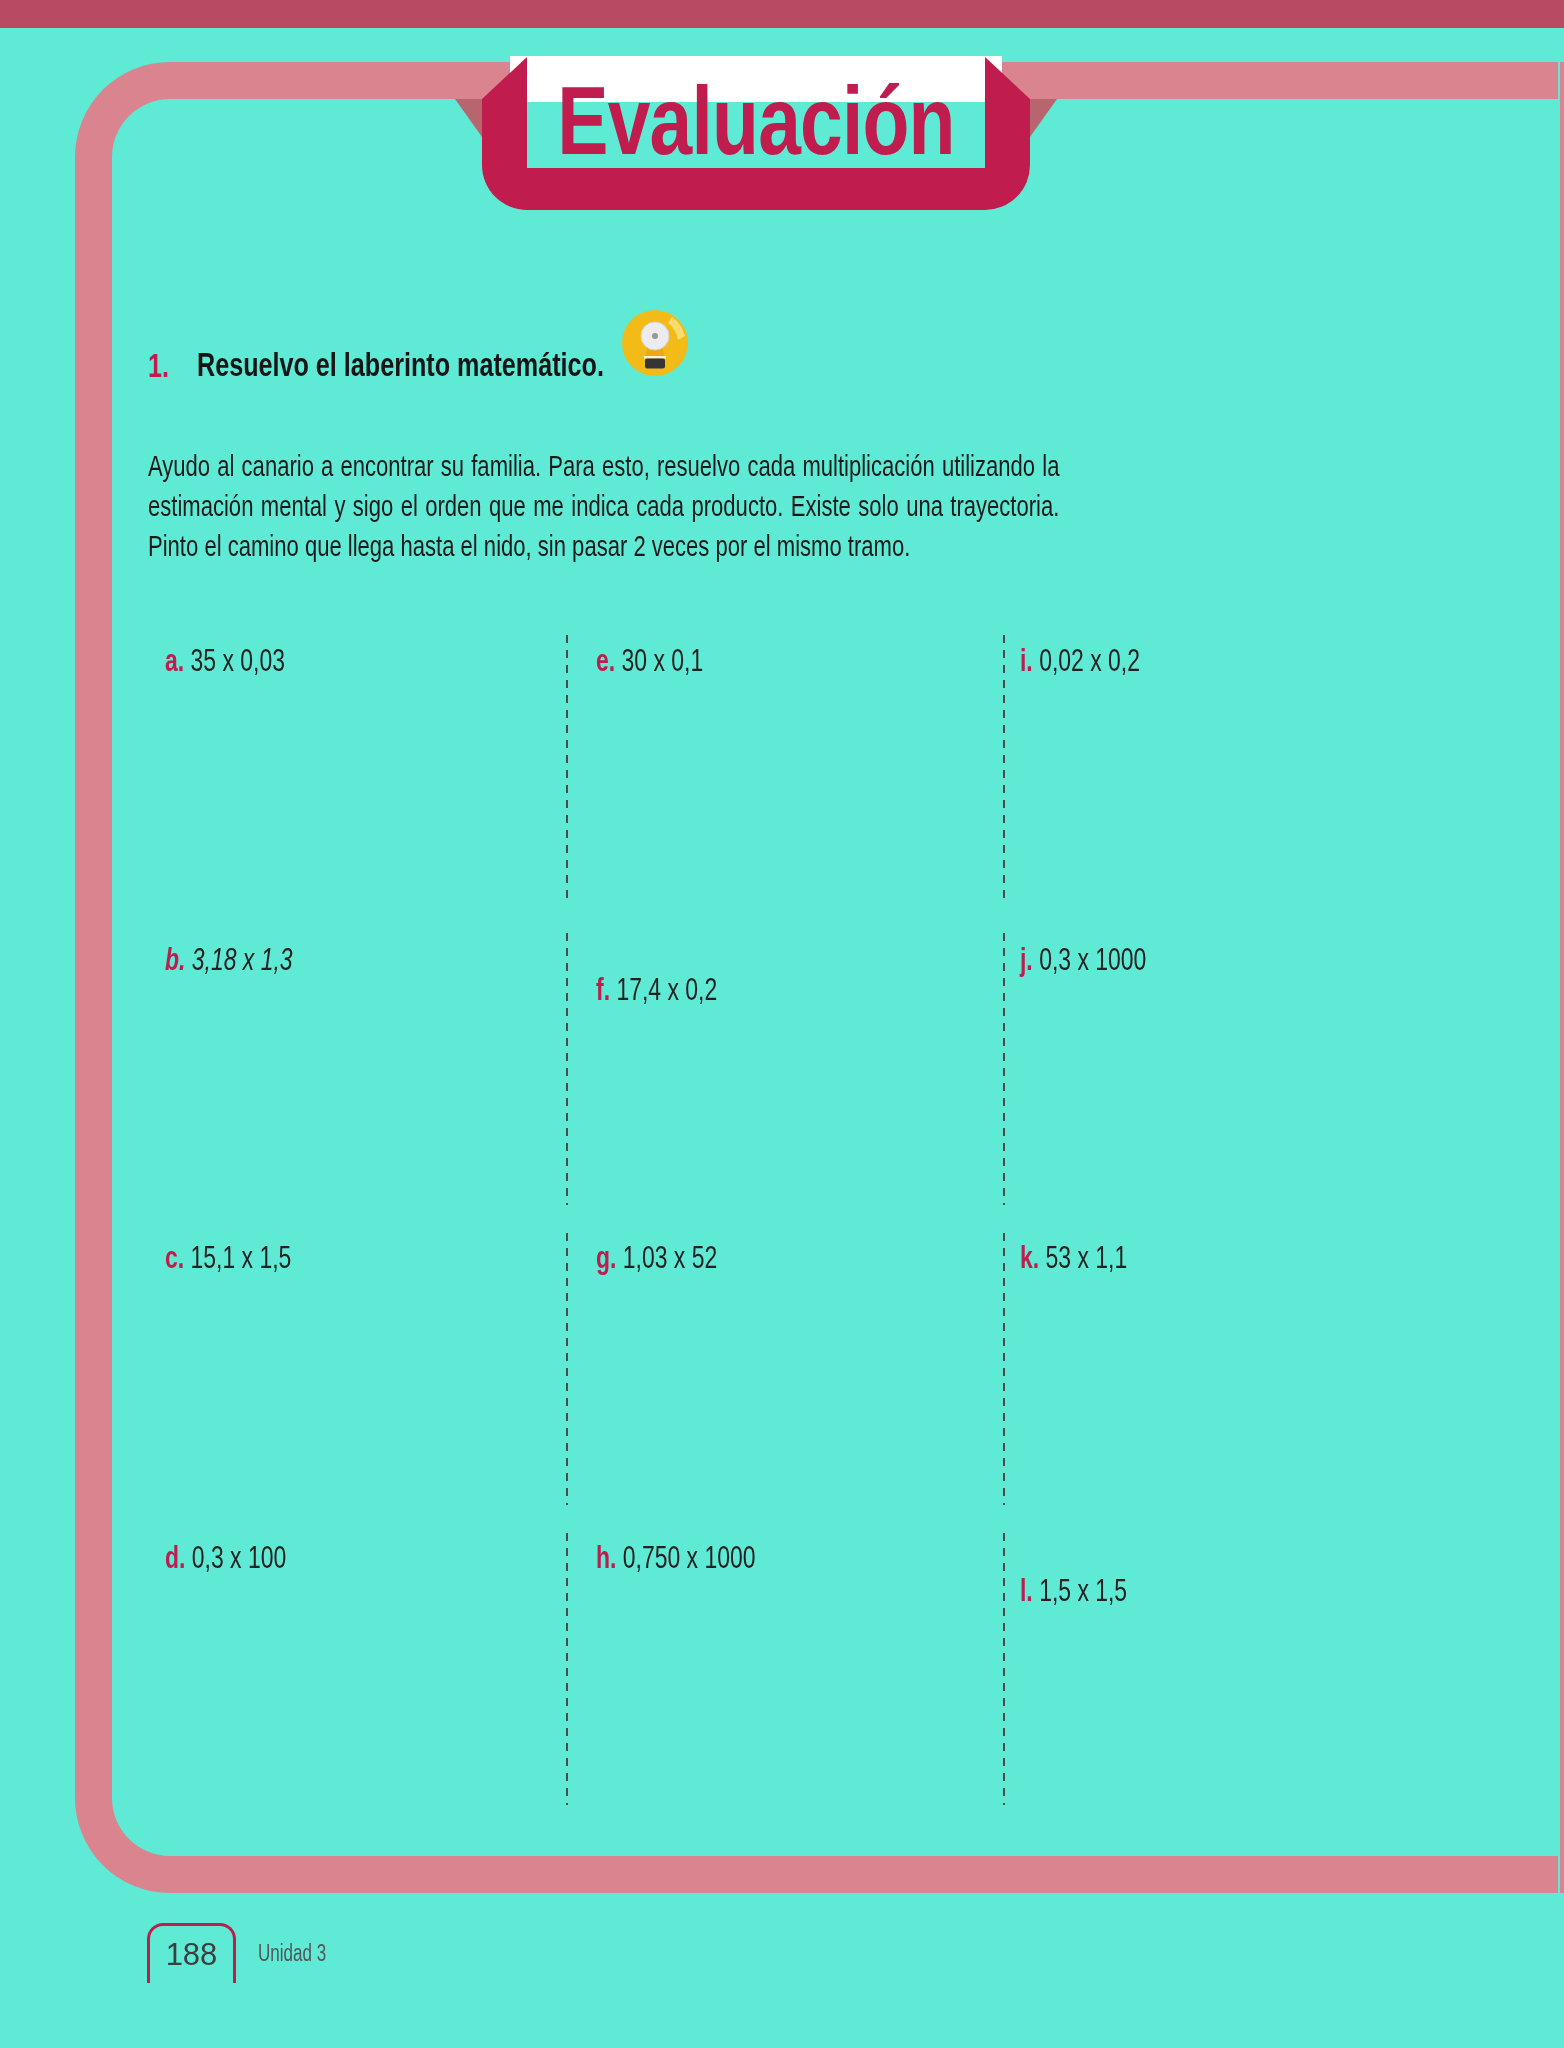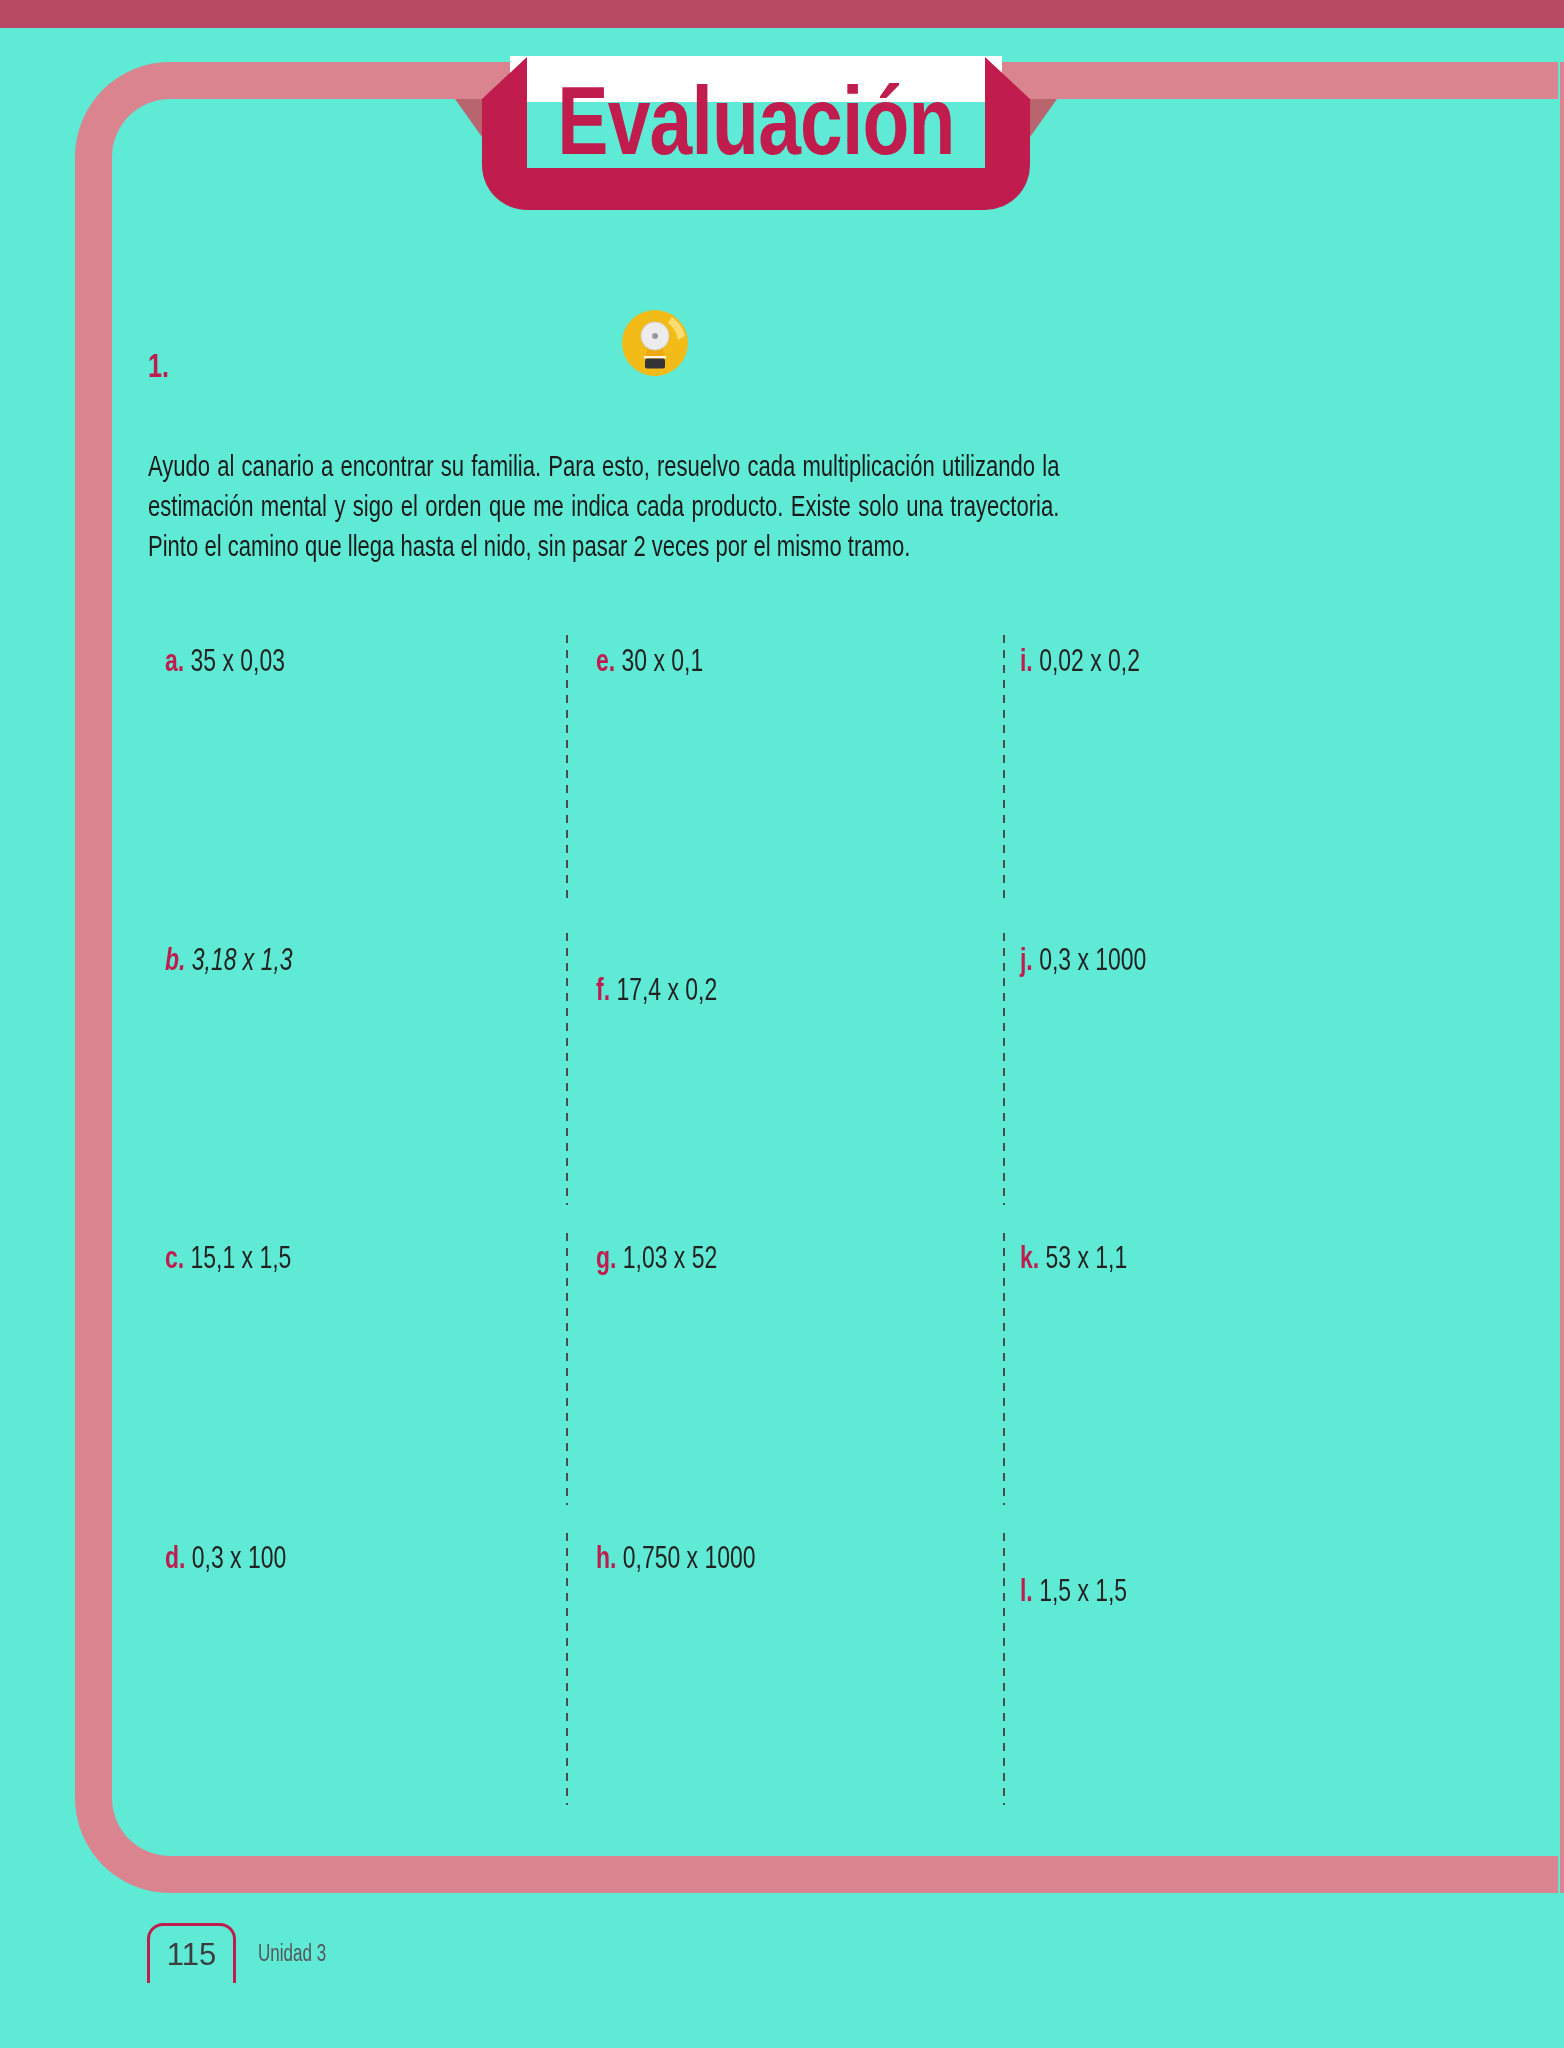--- a/index.html
+++ b/index.html
@@ -61,20 +61,21 @@
   <div class="banner-mask"></div>
 
   <svg class="banner-svg" viewBox="0 0 602 155" xmlns="http://www.w3.org/2000/svg">
     <path d="M0,44 L27,44 L27,82 Z" fill="#b96570"></path>
     <path d="M575,44 L602,44 L575,82 Z" fill="#b96570"></path>
     <path d="M27,44 L72,2 L72,113 L530,113 L530,2 L575,44 L575,110 A45,45 0 0 1 530,155 L72,155 A45,45 0 0 1 27,110 Z" fill="#c01c4d"></path>
   </svg>
   <div class="banner-title">Evaluación</div>
 
   <span class="ex-num"><span class="cond">1.</span></span>
+  <span class="ex-title"><span class="cond">Resuelvo el laberinto matemático.</span></span>
 
   <svg class="bulb" viewBox="0 0 66 66" xmlns="http://www.w3.org/2000/svg">
     <circle cx="33" cy="33" r="33" fill="#f2bb17"></circle>
     <path d="M50,7 A33,33 0 0 1 63,26 L56,30 A25,25 0 0 0 46,13 Z" fill="#fbe07a" opacity="0.9"></path>
     <path d="M26,36 L40,36 L43,49 L23,49 Z" fill="#eda90e"></path>
     <circle cx="33" cy="26" r="14" fill="#ececee" stroke="#d2d2d4" stroke-width="1"></circle>
     <circle cx="33" cy="26" r="3" fill="#98989a"></circle>
     <rect x="22" y="46" width="22" height="2.5" fill="#fdf6de"></rect>
     <rect x="23" y="48.5" width="20" height="10" rx="2" fill="#333536"></rect>
   </svg>
@@ -111,17 +112,17 @@
   <div class="sep" style="left:566px;top:635px;height:270px;"></div>
   <div class="sep" style="left:566px;top:933px;height:272px;"></div>
   <div class="sep" style="left:566px;top:1233px;height:272px;"></div>
   <div class="sep" style="left:566px;top:1533px;height:272px;"></div>
   <div class="sep" style="left:1003px;top:635px;height:270px;"></div>
   <div class="sep" style="left:1003px;top:933px;height:272px;"></div>
   <div class="sep" style="left:1003px;top:1233px;height:272px;"></div>
   <div class="sep" style="left:1003px;top:1533px;height:272px;"></div>
 
   <div class="page-num-box">
-    <span>115</span>
+    <span>188</span>
   </div>
   <span class="unit-label"><span class="cond">Unidad 3</span></span>
 
 </div>
 
 </body></html>

